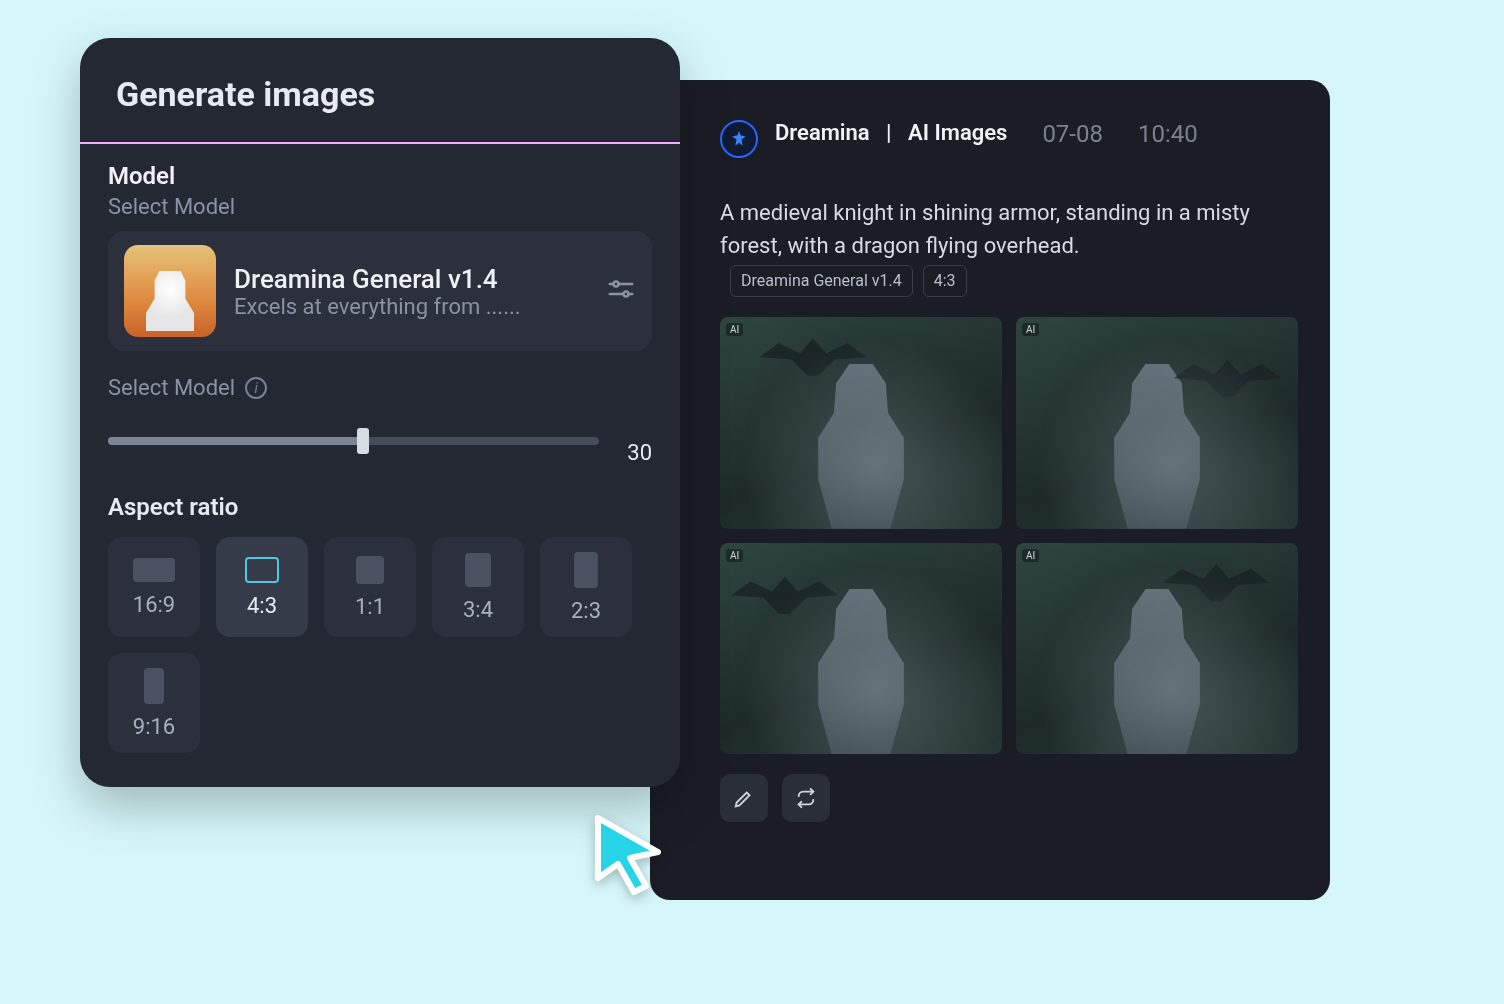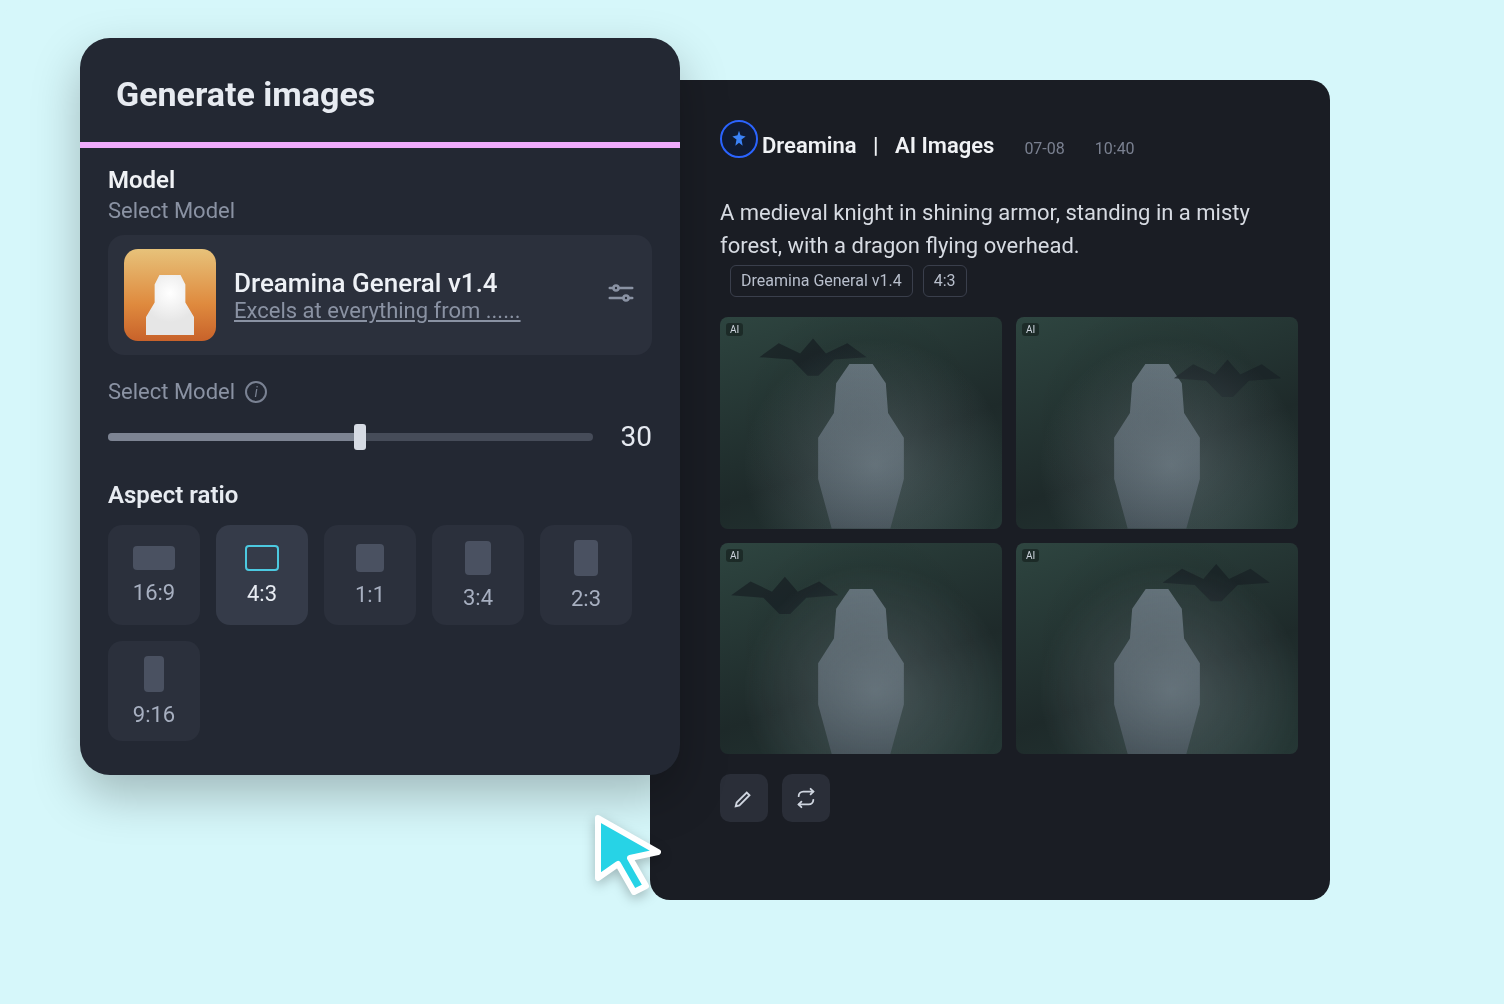--- a/index.html
+++ b/index.html
@@ -25,41 +25,41 @@
       top: 80px;
       width: 680px;
       height: 820px;
       background: #1a1d24;
       border-radius: 20px;
       padding: 40px 32px 24px 70px;
       color: #e6e8ec;
     }
     .post-header {
       display: flex;
-      align-items: flex-end;
-      gap: 4px;
+      align-items: flex-start;
+      gap: 17px;
       margin-bottom: 38px;
     }
     .star-badge {
       width: 38px; height: 38px;
       border-radius: 50%;
       background: #101b33;
       border: 2px solid #2b64ff;
       display: flex; align-items:center; justify-content:center;
     }
     .star-badge svg { display:block; }
     .post-title {
       font-size: 22px;
       font-weight: 600;
       color: #f0f2f5;
     }
     .post-meta {
-      font-size: 16px;
+      font-size: 24px;
       color: #7a8090;
-      margin-left: 26px;
+      margin-left: 18px;
     }
     .prompt-text {
       font-size: 22px;
       line-height: 1.5;
       color: #d7dbe2;
     }
     .chips {
       display: inline-flex;
       gap: 10px;
       margin-left: 10px;
@@ -133,21 +133,21 @@
       width:600px;
       background:#232833;
       border-radius:30px;
       color:#e7ebf1;
       box-shadow:0 20px 48px rgba(0,0,0,.25);
       overflow:hidden;
     }
     .settings-header {
       font-size:34px; font-weight:700;
       padding:36px 36px 28px;
-      border-bottom:6px solid #f0abfc;
+      border-bottom:2px solid #f0abfc;
     }
     .settings-body {
       padding:18px 28px 34px;
     }
     .section-label {
       font-size:24px; font-weight:600; color:#f0f2f5;
     }
     .sub-label {
       font-size:22px; color:#8a92a3; margin-top:4px; margin-bottom:12px;
     }
@@ -164,21 +164,21 @@
       position:relative; overflow:hidden;
     }
     .model-thumb::after{
       content:""; position:absolute; left:50%; bottom:6px; transform:translateX(-50%);
       width:48px; height:60px;
       background: radial-gradient(circle at 50% 30%, #fff, #e6e6e6 60%);
       clip-path: polygon(28% 0,72% 0,82% 16%,82% 46%,100% 70%,100% 100%,0 100%,0 70%,18% 46%,18% 16%);
     }
     .model-info { flex:1; min-width:0; }
     .model-name { font-size:26px; font-weight:500; color:#eef1f6; }
-    .model-desc { font-size:22px; color:#8a92a3; white-space:nowrap; overflow:hidden; text-overflow:ellipsis;text-decoration:underline; }
+    .model-desc { font-size:22px; color:#8a92a3; white-space:nowrap; overflow:hidden; text-overflow:ellipsis; }
     .sliders-icon { color:#8a92a3; }
     .slider-row {
       margin-top:24px;
     }
     .slider-label {
       display:flex; align-items:center; gap:10px;
       font-size:22px; color:#8a92a3;
       margin-bottom:16px;
     }
     .info-circle {
@@ -196,21 +196,21 @@
     }
     .slider-fill {
       position:absolute; left:0; top:0; height:100%;
       width:52%; background:#7d8493; border-radius:4px;
     }
     .slider-handle {
       position:absolute; left:52%; top:50%;
       transform:translate(-50%,-50%);
       width:12px; height:26px; background:#d6dbe4; border-radius:3px;
     }
-    .slider-value { font-size:28px; color:#e5e9f0; }
+    .slider-value { font-size:22px; color:#e5e9f0;margin-top:24px; }
     .aspect-label {
       font-size:24px; font-weight:600; margin-top:28px; margin-bottom:16px;
     }
     .aspect-grid {
       display:flex; flex-wrap:wrap; gap:16px;
     }
     .aspect {
       width:92px; height:100px;
       background:#2b303c;
       border-radius:14px;

